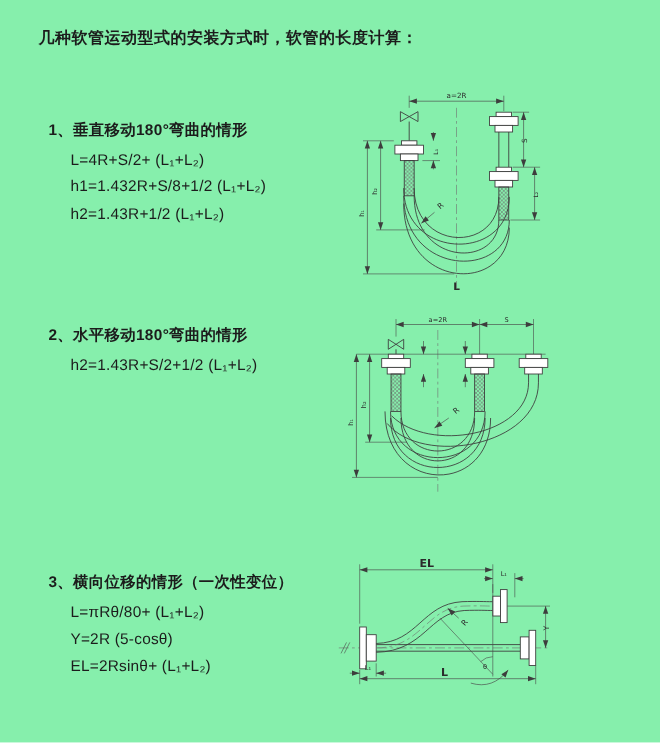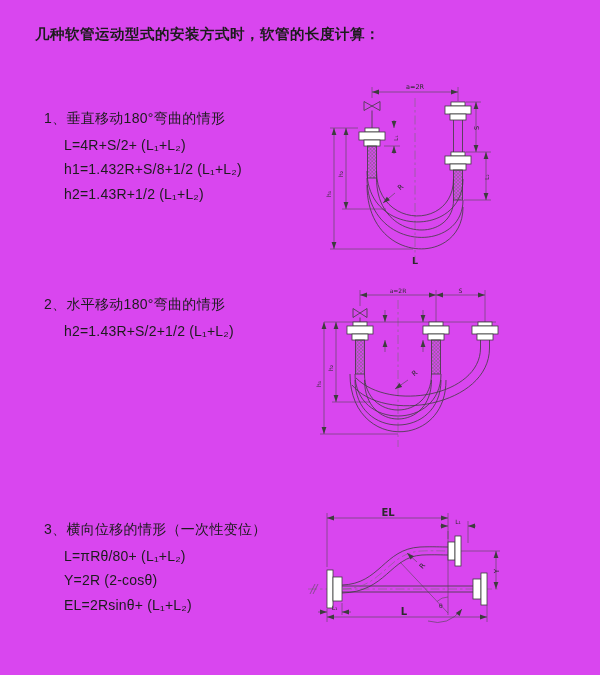--- a/index.html
+++ b/index.html
@@ -1,21 +1,21 @@
 <!DOCTYPE html>
 <html><head>
 <meta charset="utf-8">
 <style>
   *{margin:0;padding:0;box-sizing:border-box}
   html,body{width:600px;height:675px;background:#ffffff;overflow:hidden}
   body{position:relative;font-family:"Liberation Sans","DejaVu Sans",sans-serif;color:#1c1c1c}
-  .page{position:absolute;inset:0;background:#d946ef}
+  .page{position:absolute;inset:0;background:#86efac}
   .doc-title{position:absolute;left:35px;top:25px;font-size:14.5px;font-weight:600;letter-spacing:.5px;white-space:nowrap}
   .sec{position:absolute;left:44px;width:285px}
-  .sec-head{font-size:14px;font-weight:400;letter-spacing:.3px;white-space:nowrap}
+  .sec-head{font-size:14px;font-weight:700;letter-spacing:.3px;white-space:nowrap}
   .formula{font-size:14px;font-weight:400;margin:8.5px 0 0 20px;letter-spacing:.2px;white-space:nowrap}
   svg.diag{position:absolute}
   svg text{font-family:"DejaVu Sans","Liberation Sans",sans-serif;fill:#2b2b2b}
   .ln{stroke:#3d3d3d;stroke-width:.8;fill:none}
   .thin{stroke:#4a4a4a;stroke-width:.55;fill:none}
   .cl{stroke:#707070;stroke-width:.55;fill:none;stroke-dasharray:9 3 2.5 3}
   .fit{fill:#fff;stroke:#3d3d3d;stroke-width:.8}
   .dim{stroke:#4a4a4a;stroke-width:.6;fill:none}
   .braid{stroke:#3d3d3d;stroke-width:.8}
 </style>
@@ -34,21 +34,21 @@
   </div>
 
   <div class="sec" style="top:296px">
     <div class="sec-head">2、水平移动180°弯曲的情形</div>
     <div class="formula">h2=1.43R+S/2+1/2 (L₁+L₂)</div>
   </div>
 
   <div class="sec" style="top:521px">
     <div class="sec-head">3、横向位移的情形（一次性变位）</div>
     <div class="formula">L=πRθ/80+ (L₁+L₂)</div>
-    <div class="formula">Y=2R (2-cosθ)</div>
+    <div class="formula">Y=2R (5-cosθ)</div>
     <div class="formula">EL=2Rsinθ+ (L₁+L₂)</div>
   </div>
 
   <svg class="diag" style="left:318px;top:72px" width="180" height="195" viewBox="0 0 180 195">
     <defs>
       <marker id="a1" viewBox="0 0 8 6" markerWidth="8" markerHeight="6" refX="7.5" refY="3" orient="auto-start-reverse" markerUnits="userSpaceOnUse">
         <path d="M0.5,0.6 L7.5,3 L0.5,5.4 Z" fill="#3d3d3d"></path>
       </marker>
       <pattern id="br1" width="3.5" height="3.5" patternUnits="userSpaceOnUse">
         <path d="M0,3.5 L3.5,0 M0,0 L3.5,3.5" stroke="#6b6b6b" stroke-width="0.5"></path>

